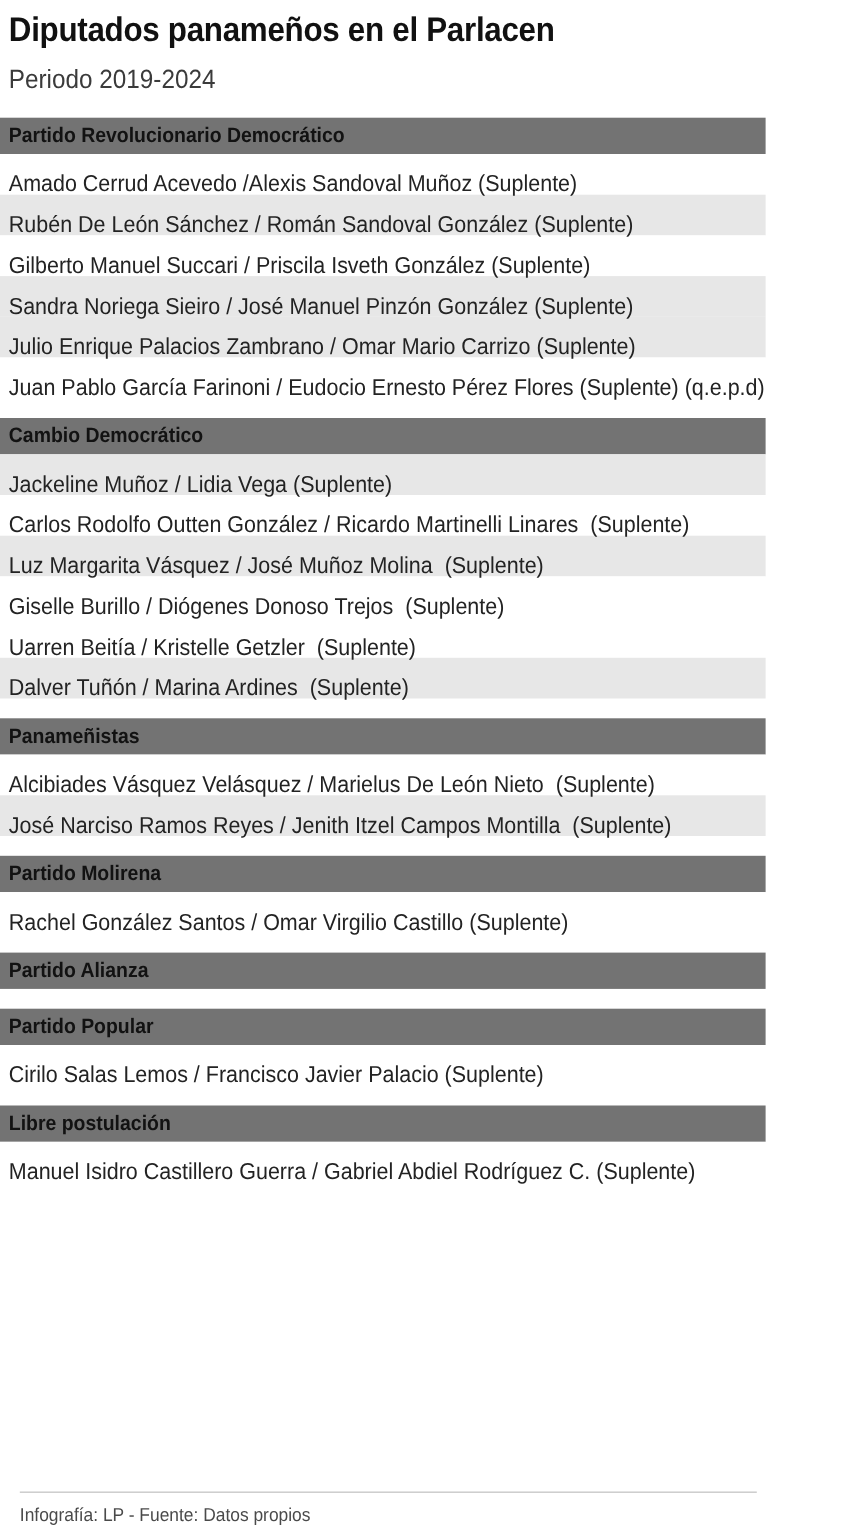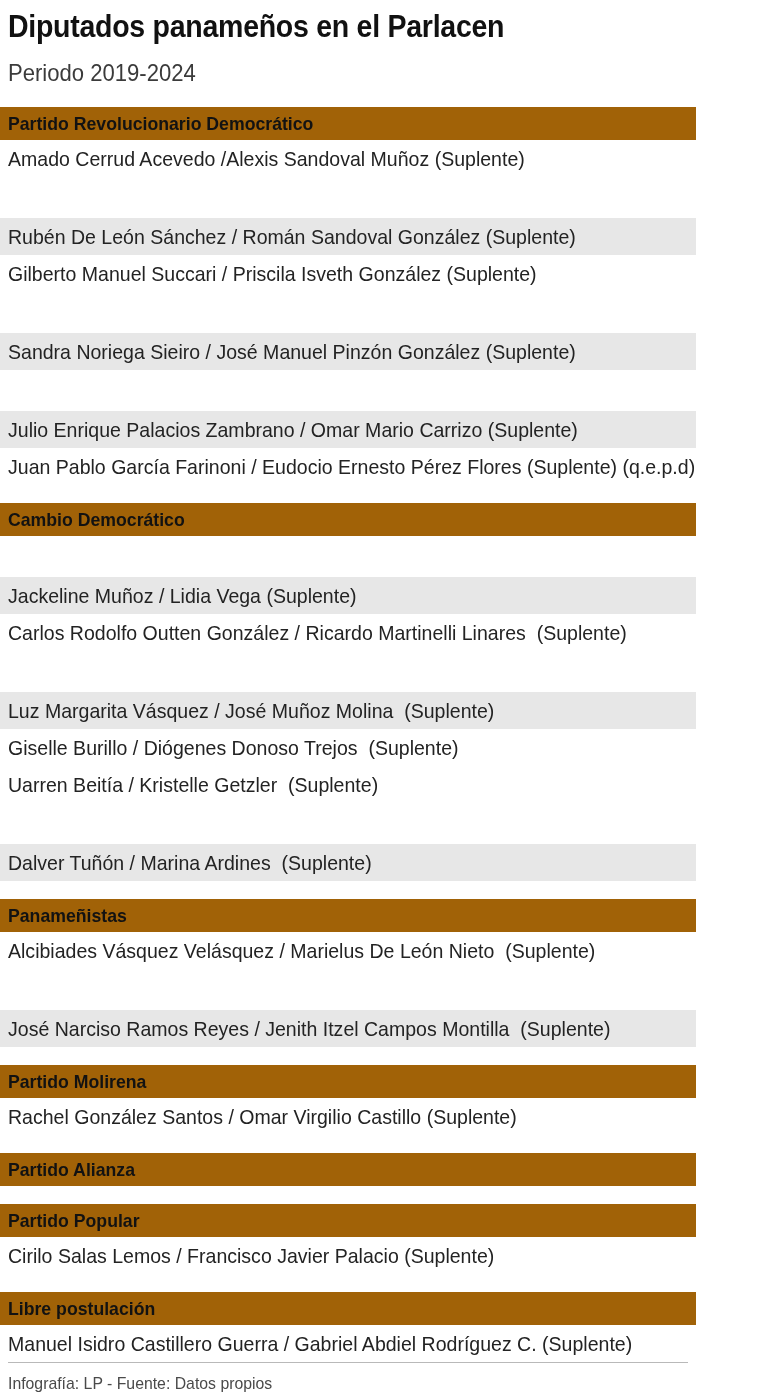--- a/index.html
+++ b/index.html
@@ -57,64 +57,63 @@
   .table {
     margin-top: 19px;
   }
   .section {
     margin-bottom: 18px;
   }
   .section:last-child {
     margin-bottom: 0;
   }
   .party-header {
-    background: #a16207;
+    background: #737373;
     height: 33px;
     display: flex;
     align-items: center;
     padding: 0 8px;
     box-sizing: border-box;
   }
   .party-header-label {
     font-family: "Liberation Sans Narrow", "Liberation Sans", sans-serif;
     font-weight: bold;
     font-size: 19px;
     line-height: 19px;
     color: #121212;
     transform: scaleX(0.93);
     transform-origin: left center;
     white-space: nowrap;
   }
   .row {
     height: 37px;
     display: flex;
-    align-items: center;
     padding: 16px 8px;
     box-sizing: border-box;
     background: #ffffff;
   }
   .row.alt {
     background: #e7e7e7;
-    margin-top: 41px;
   }
   .row-label {
     font-family: "Liberation Sans Narrow", "Liberation Sans", sans-serif;
     font-weight: normal;
     font-size: 21px;
     line-height: 24px;
     color: #232323;
     transform: scaleX(0.93);
     transform-origin: left center;
     white-space: pre;
   }
 
   
   .footer {
     margin-top: auto;
     padding: 0 8px;
+    margin-left: 10px;
   }
   .footer-rule {
     border-top: 1px solid #b9b9b9;
     height: 0;
     margin: 0 0 0 0;
   }
   .footer-text {
     font-family: "Liberation Sans Narrow", "Liberation Sans", sans-serif;
     font-size: 17px;
     line-height: 20px;

